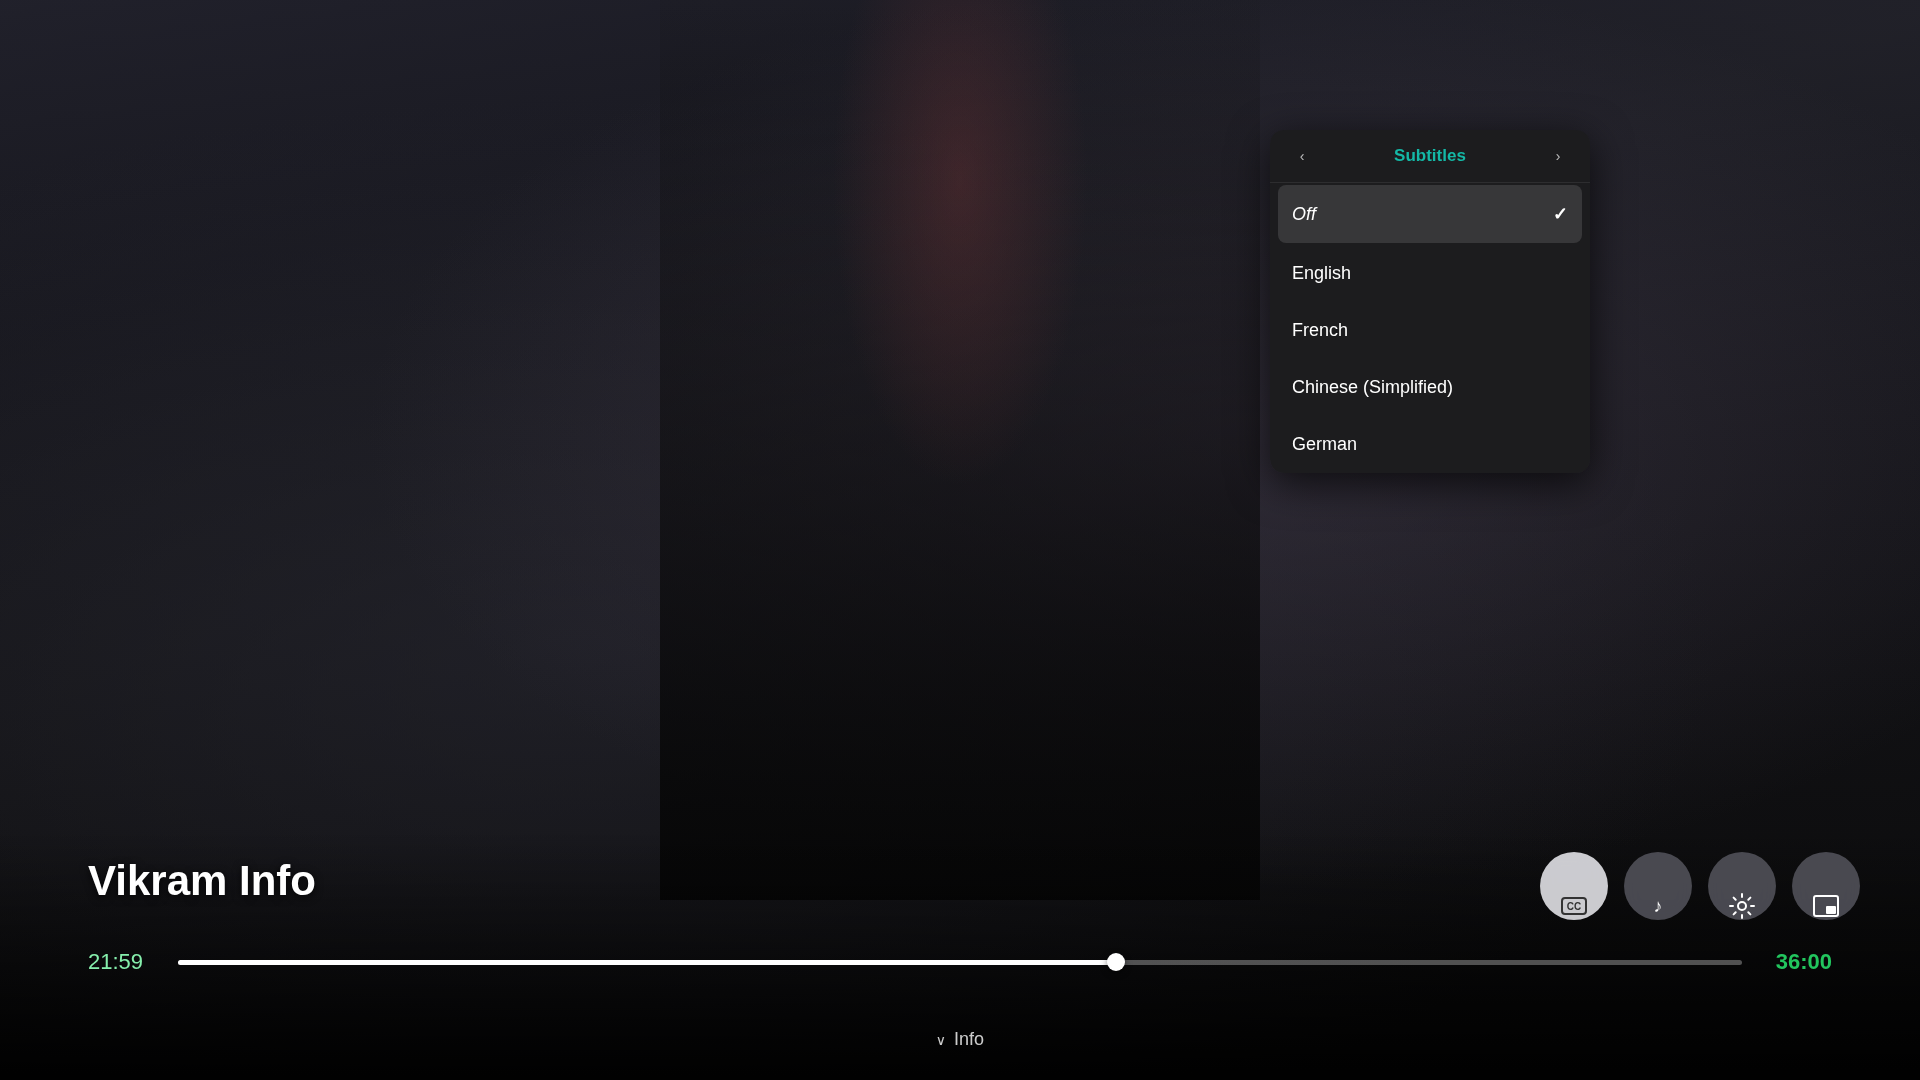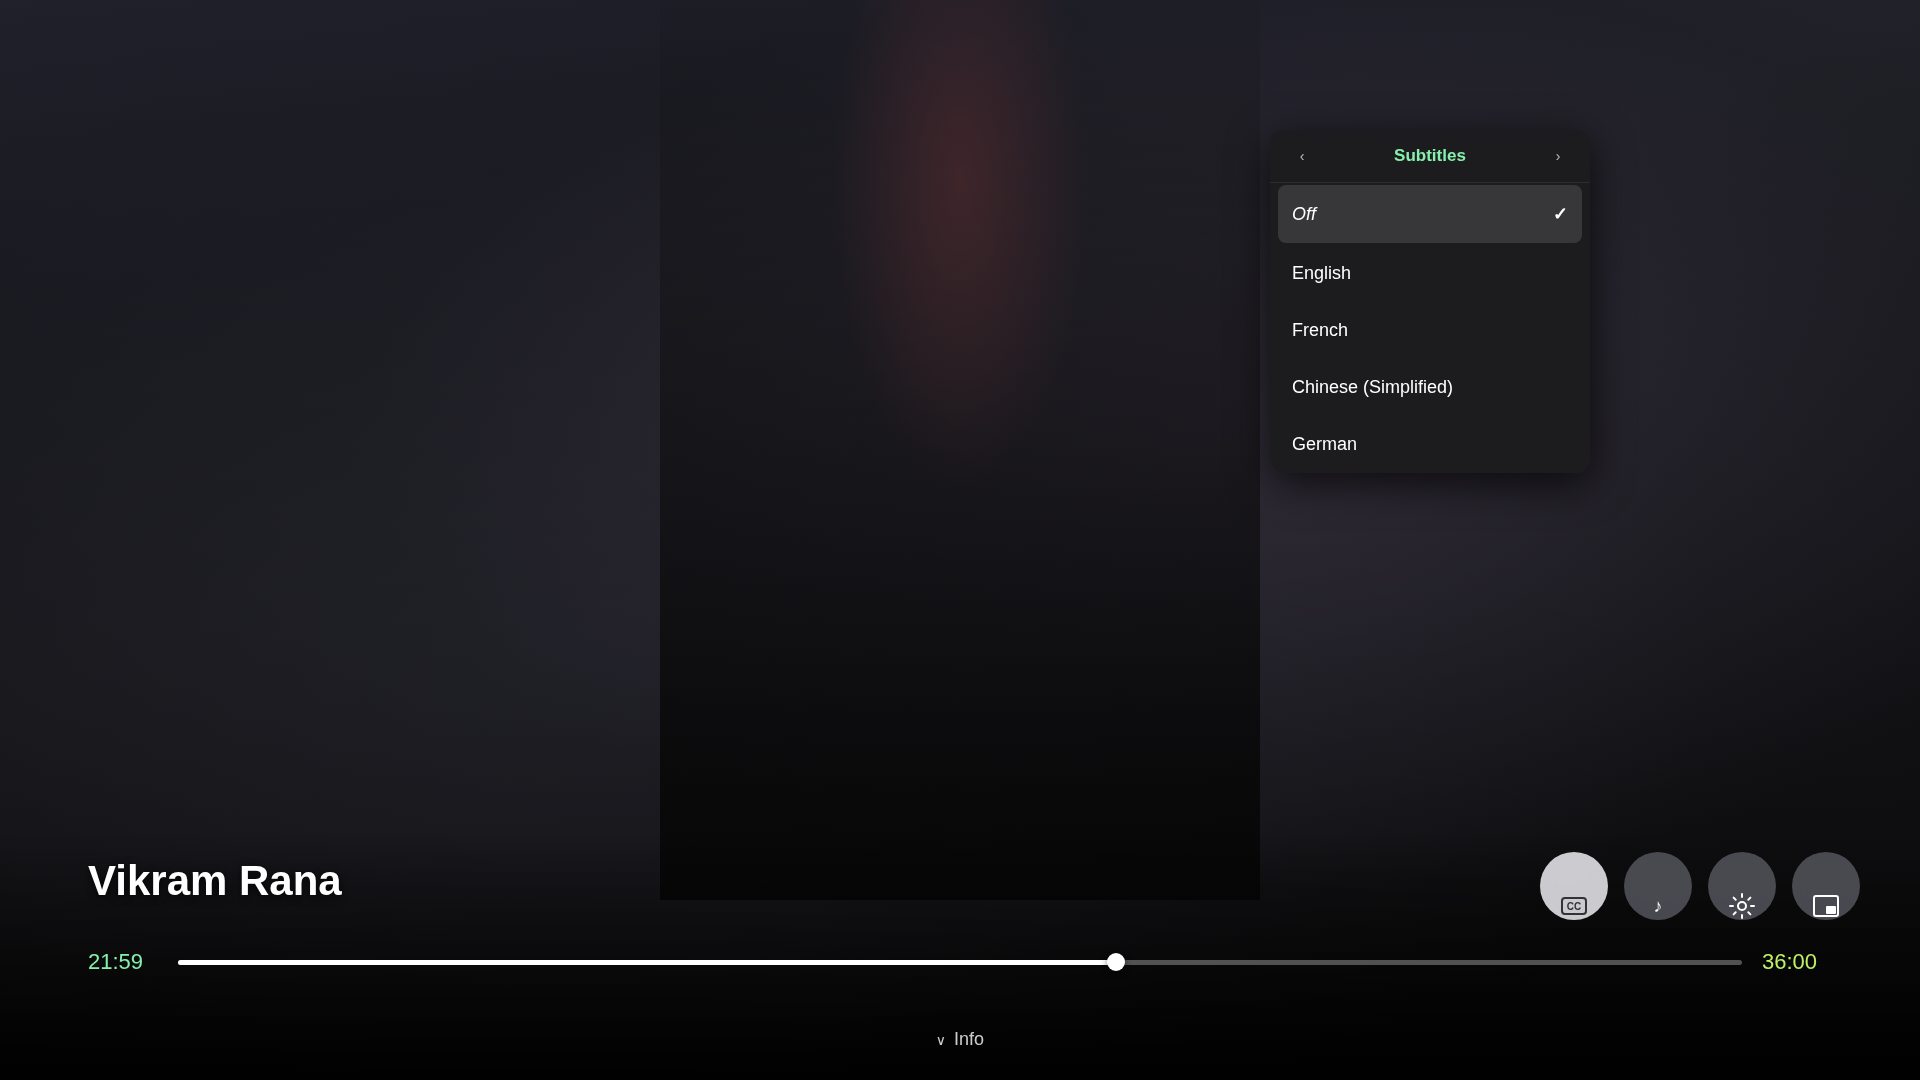--- a/index.html
+++ b/index.html
@@ -82,21 +82,21 @@
 
     #subtitles-header {
       display: flex;
       align-items: center;
       justify-content: space-between;
       padding: 16px 20px;
       border-bottom: 1px solid rgba(255,255,255,0.08);
     }
 
     #subtitles-title {
-      color: #86efac;
+      color: #14b8a6;
       font-size: 17px;
       font-weight: 600;
       text-align: center;
       flex: 1;
     }
 
     .nav-arrow {
       color: rgba(255,255,255,0.7);
       font-size: 14px;
       cursor: pointer;
@@ -222,25 +222,25 @@
       left: 60%;
       transform: translate(-50%, -50%);
       width: 18px;
       height: 18px;
       background: #ffffff;
       border-radius: 50%;
       box-shadow: 0 2px 6px rgba(0,0,0,0.5);
     }
 
     #time-total {
-      color: #bef264;
+      color: #22c55e;
       font-size: 22px;
-      font-weight: 400;
+      font-weight: 700;
       min-width: 70px;
-      text-align: left;
+      text-align: right;
     }
 
     
     #info-bar {
       position: absolute;
       bottom: 30px;
       left: 50%;
       transform: translateX(-50%);
       display: flex;
       align-items: center;
@@ -285,21 +285,21 @@
 
   <div class="subtitle-option">
     <span class="subtitle-option-label">Chinese (Simplified)</span>
   </div>
 
   <div class="subtitle-option">
     <span class="subtitle-option-label">German</span>
   </div>
 </div>
 
-<div id="player-title">Vikram Rana</div>
+<div id="player-title">Vikram Info</div>
 
 <div id="control-buttons">
   <div class="ctrl-btn active">
     <svg viewBox="0 0 28 28" fill="none" xmlns="http://www.w3.org/2000/svg">
       <rect x="2" y="6" width="24" height="16" rx="3" stroke="#333" stroke-width="2" fill="none"></rect>
       <text x="14" y="18" text-anchor="middle" font-size="10" font-weight="700" fill="#333" font-family="Arial">CC</text>
     </svg>
   </div>
   <div class="ctrl-btn">
     <svg viewBox="0 0 28 28" fill="white" xmlns="http://www.w3.org/2000/svg">

